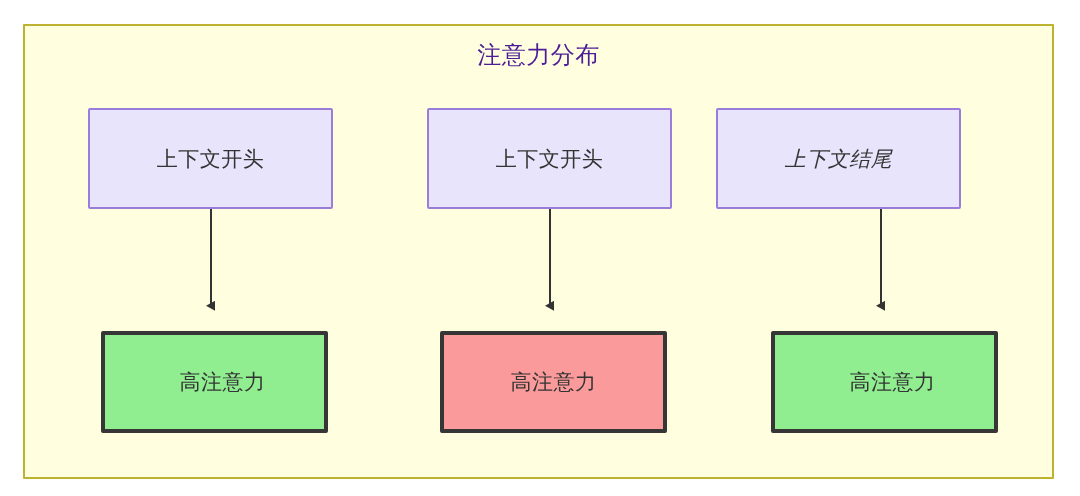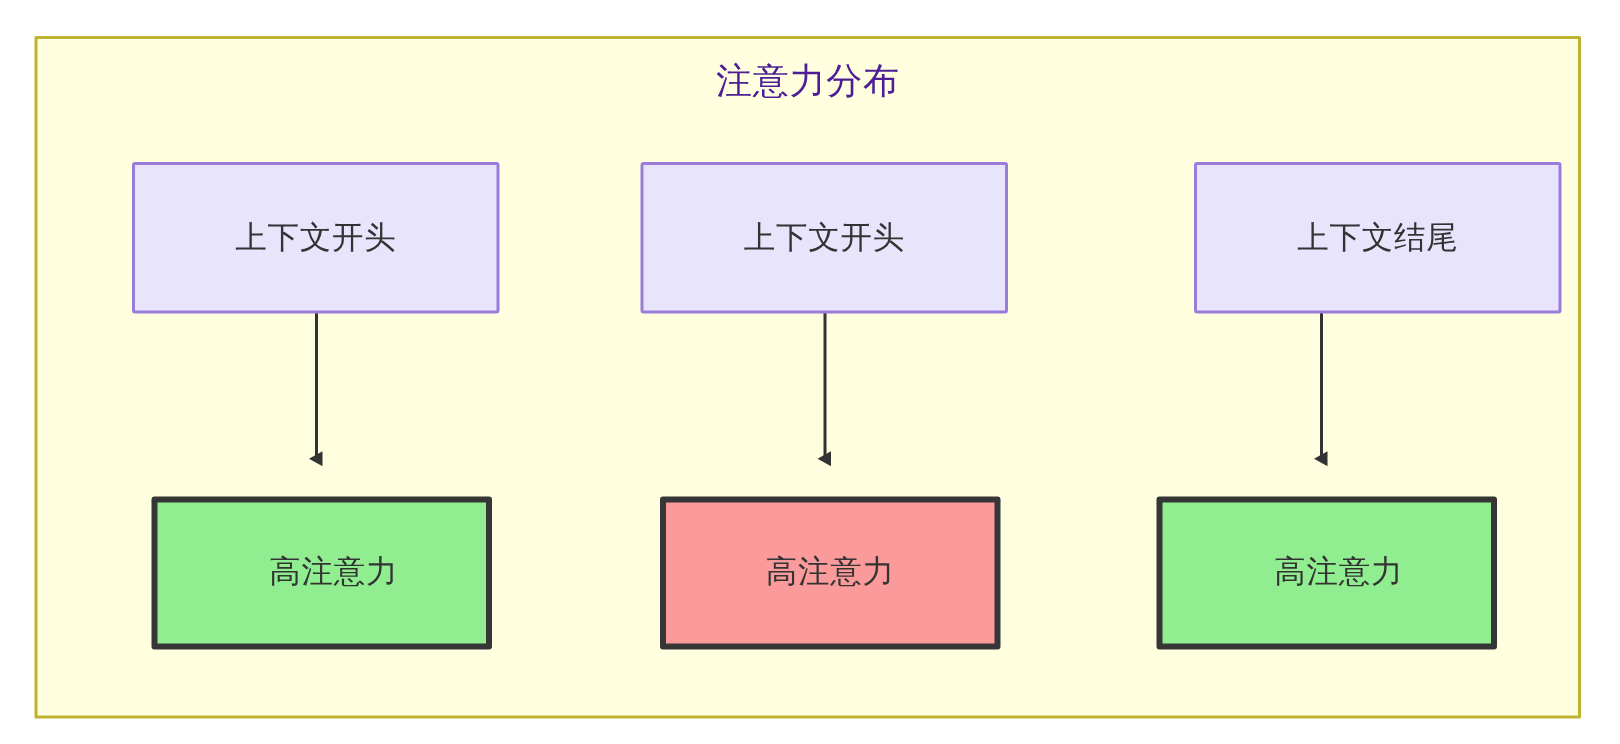--- a/index.html
+++ b/index.html
@@ -68,21 +68,21 @@
     border: 4px solid #363636;
     border-radius: 2px;
     width: 227px;
     height: 102px;
   }
   .node.attn-high { background: #90ee90; padding-left: 16px; }
   .node.attn-low  { background: #fb9a9a; }
 
   .ctx-1 { left: 88px;  top: 92px; }
   .ctx-2 { left: 427px; top: 92px; }
-  .ctx-3 { left: 796px; top: 92px; }
+  .ctx-3 { left: 716px; top: 92px; font-style: italic; }
 
   .attn-1 { left: 101px; top: 315px; }
   .attn-2 { left: 440px; top: 315px; }
   .attn-3 { left: 771px; top: 315px; }
 
   
   .edges {
     position: absolute;
     left: 0;
     top: 0;

